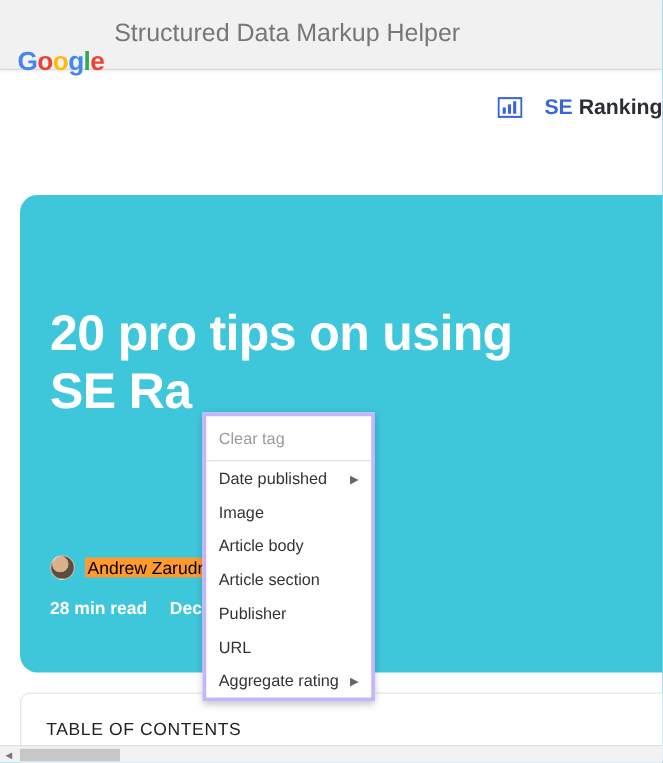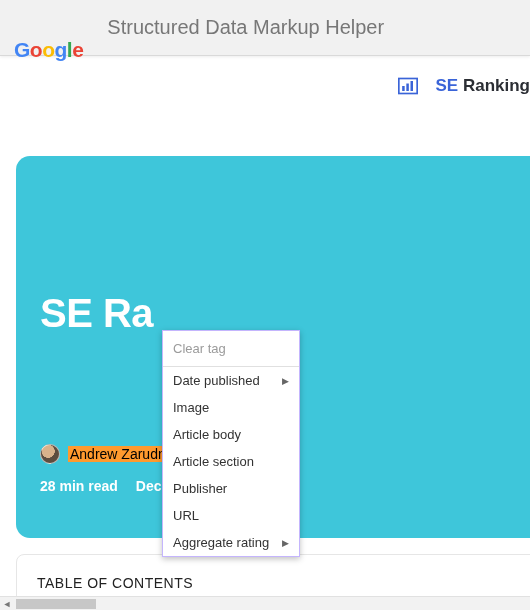--- a/index.html
+++ b/index.html
@@ -1,32 +1,32 @@
 <!DOCTYPE html>
 <html><head>
 <meta charset="utf-8">
 <style>
   * { margin: 0; padding: 0; box-sizing: border-box; }
   body { font-family: Arial, Helvetica, sans-serif; width: 530px; height: 610px; overflow: hidden; background: #fff; position: relative; }
   .header-bar { height: 56px; background: #f1f1f1; border-bottom: 1px solid #d9d9d9; display: flex; align-items: center; padding: 0 14px; box-shadow: 0 1px 3px rgba(0,0,0,0.08); }
   .google-logo { font-family: 'Product Sans', Arial, sans-serif; font-weight: 600; font-size: 21px; letter-spacing: -0.5px; user-select: none; margin-top: 44px; }
   .g1 { color: #4285F4; } .g2 { color: #EA4335; } .g3 { color: #FBBC05; } .g4 { color: #4285F4; } .g5 { color: #34A853; } .g6 { color: #EA4335; }
-  .header-title { font-size: 20px; color: #777; margin-left: 24px; font-weight: 400; }
+  .header-title { font-size: 20px; color: #777; margin-left: 8px; font-weight: 400; }
   .brand-bar { height: 60px; display: flex; align-items: center; justify-content: flex-end; padding-right: 0px; }
   .se-ranking { display: flex; align-items: center; gap: 18px; font-weight: 700; font-size: 17px; color: #2b2e34; padding-right: 0; }
   .se-ranking .s1 { color: #3a64d8; }
   .se-icon { width: 20px; height: 18px; }
   .hero { margin: 40px 0 0 16px; width: 560px; background: #3ec6da; border-radius: 14px 0 0 14px; padding: 88px 0 44px 24px; color: #fff; position: relative; }
   .hero h1 { font-size: 40px; font-weight: 800; line-height: 1.15; letter-spacing: -0.5px; }
   .byline { display: flex; align-items: center; gap: 8px; margin-top: 108px; }
   .avatar { width: 20px; height: 20px; border-radius: 50%; background: radial-gradient(circle at 40% 35%, #d9b28b 0 40%, #5d4d3f 42% 100%); border: 1px solid rgba(255,255,255,0.6); }
   .author-highlight { background: #ff9a2e; color: #000; padding: 0 2px; font-size: 14px; }
   .meta-row { display: flex; gap: 18px; margin-top: 14px; font-size: 14px; font-weight: 600; }
   .toc { margin: 16px 0 0 16px; background: #fff; border: 1px solid #e6e6e6; border-radius: 8px 0 0 0; padding: 20px 20px; width: 560px; font-size: 14px; letter-spacing: 0.5px; color: #222; }
-  .context-menu { position: absolute; left: 162px; top: 330px; width: 138px; background: #fff; border: 1px solid #c4b5fd; box-shadow: 0 2px 6px rgba(0,0,0,0.25); font-size: 13px; color: #333; z-index: 50; }
+  .context-menu { position: absolute; left: 162px; top: 330px; width: 138px; background: #fff; border: 3px solid #c4b5fd; box-shadow: 0 2px 6px rgba(0,0,0,0.25); font-size: 13px; color: #333; z-index: 50; }
   .context-menu .item { padding: 6px 10px; cursor: default; display: flex; align-items: center; justify-content: space-between; }
   .context-menu .item.hover { background: #eee; }
   .context-menu .clear { color: #9b9b9b; padding: 10px 10px; }
   .context-menu .sep { height: 1px; background: #e0e0e0; }
   .submenu-arrow { font-size: 9px; color: #666; }
   .scrollbar { position: absolute; left: 0; bottom: 0; height: 14px; width: 530px; background: #f2f2f2; border-top: 1px solid #e1e1e1; display: flex; align-items: center; }
   .scroll-arrow { width: 14px; height: 14px; display: flex; align-items: center; justify-content: center; color: #787878; font-size: 9px; cursor: pointer; }
   .scroll-thumb { height: 10px; width: 80px; background: #c7c7c7; margin-left: 2px; border-radius: 0; }
 </style>
 </head>
@@ -46,21 +46,21 @@
       <rect x="5" y="10" width="3" height="6" fill="#3a64d8"></rect>
       <rect x="10" y="7" width="3" height="9" fill="#3a64d8"></rect>
       <rect x="15" y="4" width="3" height="12" fill="#3a64d8"></rect>
     </svg>
     <span><span class="s1">SE</span> <span>Ranking</span></span>
   </div>
 </div>
 
 <div class="hero">
   <h1>
-    <br>
+    <span>20 pro tips on using</span><br>
     <span>SE Ra</span>
   </h1>
   <div class="byline">
     <div class="avatar"></div>
     <span class="author-highlight">Andrew Zarudnyi</span>
   </div>
   <div class="meta-row">
     <span>28 min read</span>
     <span>Dec</span>
   </div>

